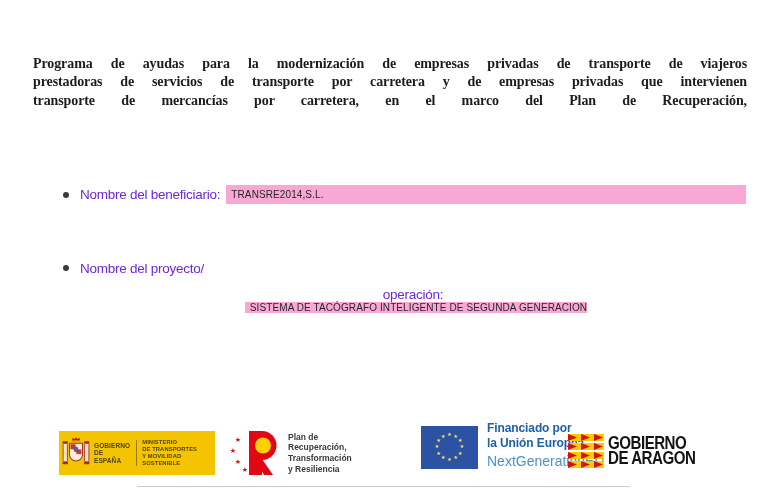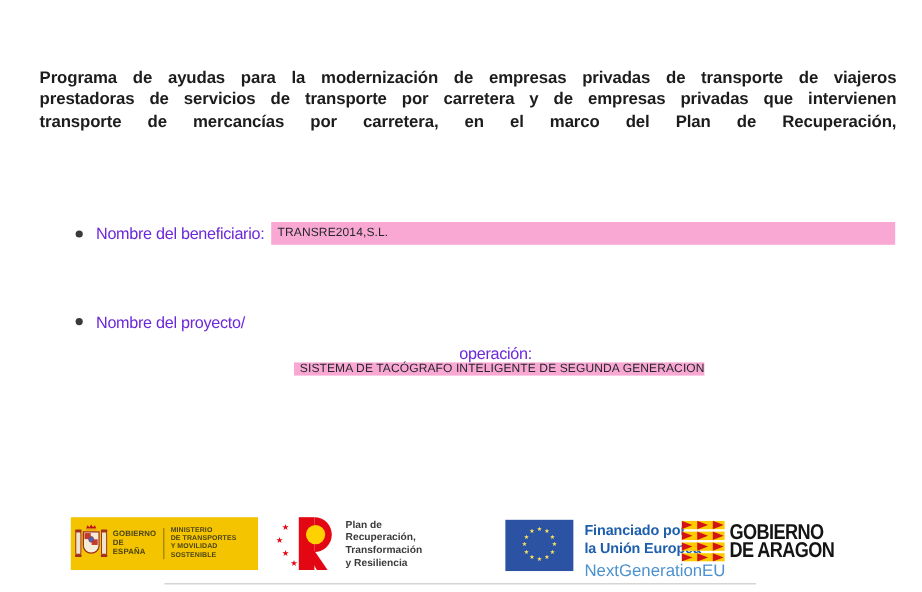--- a/index.html
+++ b/index.html
@@ -7,20 +7,21 @@
     position:relative; width:768px; height:493px; background:#ffffff;
     font-family:"Liberation Sans","DejaVu Sans",sans-serif; overflow:hidden;
   }
 
   
   .title { position:absolute; left:33px; top:55px; width:714px; color:#1c1c1c; }
   .tl {
     font-size:14px; font-weight:bold; line-height:18.4px;
     text-align:justify; text-align-last:justify; letter-spacing:-0.1px;
     white-space:nowrap;
+    font-family:Liberation Serif, serif;
   }
   .tl-last { text-align-last:left; }
 
   
   .field-row { position:absolute; display:flex; align-items:center; }
   #field1 { left:63px; top:185px; width:683px; height:19px; }
   #field2a { left:63px; top:259px; width:683px; height:18px; }
   #field2b { left:80px; top:287px; width:666px; height:19px;flex-direction:column; }
   .dot { width:6px; height:6px; border-radius:50%; background:#3a3a3a; margin-right:11px; flex:none; }
   .flabel { font-size:13.5px; letter-spacing:-0.25px; color:#6d28d9; white-space:nowrap; }
@@ -33,21 +34,21 @@
     background:#F5C400; display:flex; align-items:center;
   }
   .es-coat { margin-left:3px; flex:none; }
   .es-gov { margin-left:4px; font-size:6.5px; font-weight:bold; color:#4a4419; line-height:7.5px; letter-spacing:0.1px; }
   .es-div { width:1px; height:26px; background:rgba(74,68,25,0.55); margin:0 5px 0 6px; flex:none; }
   .es-min { font-size:5.8px; font-weight:bold; color:#4a4419; line-height:7px; letter-spacing:0.1px; }
 
   .logo-prtr { position:absolute; left:228px; top:430px; display:flex; align-items:center; }
   .prtr-text { margin-left:0; font-size:8.5px; font-weight:700; color:#3a3a3a; line-height:10.6px; }
 
-  .logo-eu { position:absolute; left:380px; top:433px; display:flex; align-items:flex-start;padding-left:41px; }
+  .logo-eu { position:absolute; left:380px; top:419px; display:flex; align-items:flex-end;padding-left:41px; }
   .eu-text { margin-left:9px; margin-top:2px; }
   .eu-b { font-size:12px; font-weight:bold; color:#1D5FAD; line-height:14.5px; letter-spacing:-0.1px; }
   .eu-n { font-size:14px; color:#4C92D0; margin-top:3px; }
 
   .logo-aragon { position:absolute; left:568px; top:434px; display:flex; align-items:center; }
   .ar-text {
     margin-left:4px; font-size:18px; font-weight:bold; color:#141414;
     line-height:15.5px; letter-spacing:-0.6px; white-space:nowrap;
     transform:scaleX(0.84); transform-origin:0 50%;
   }

